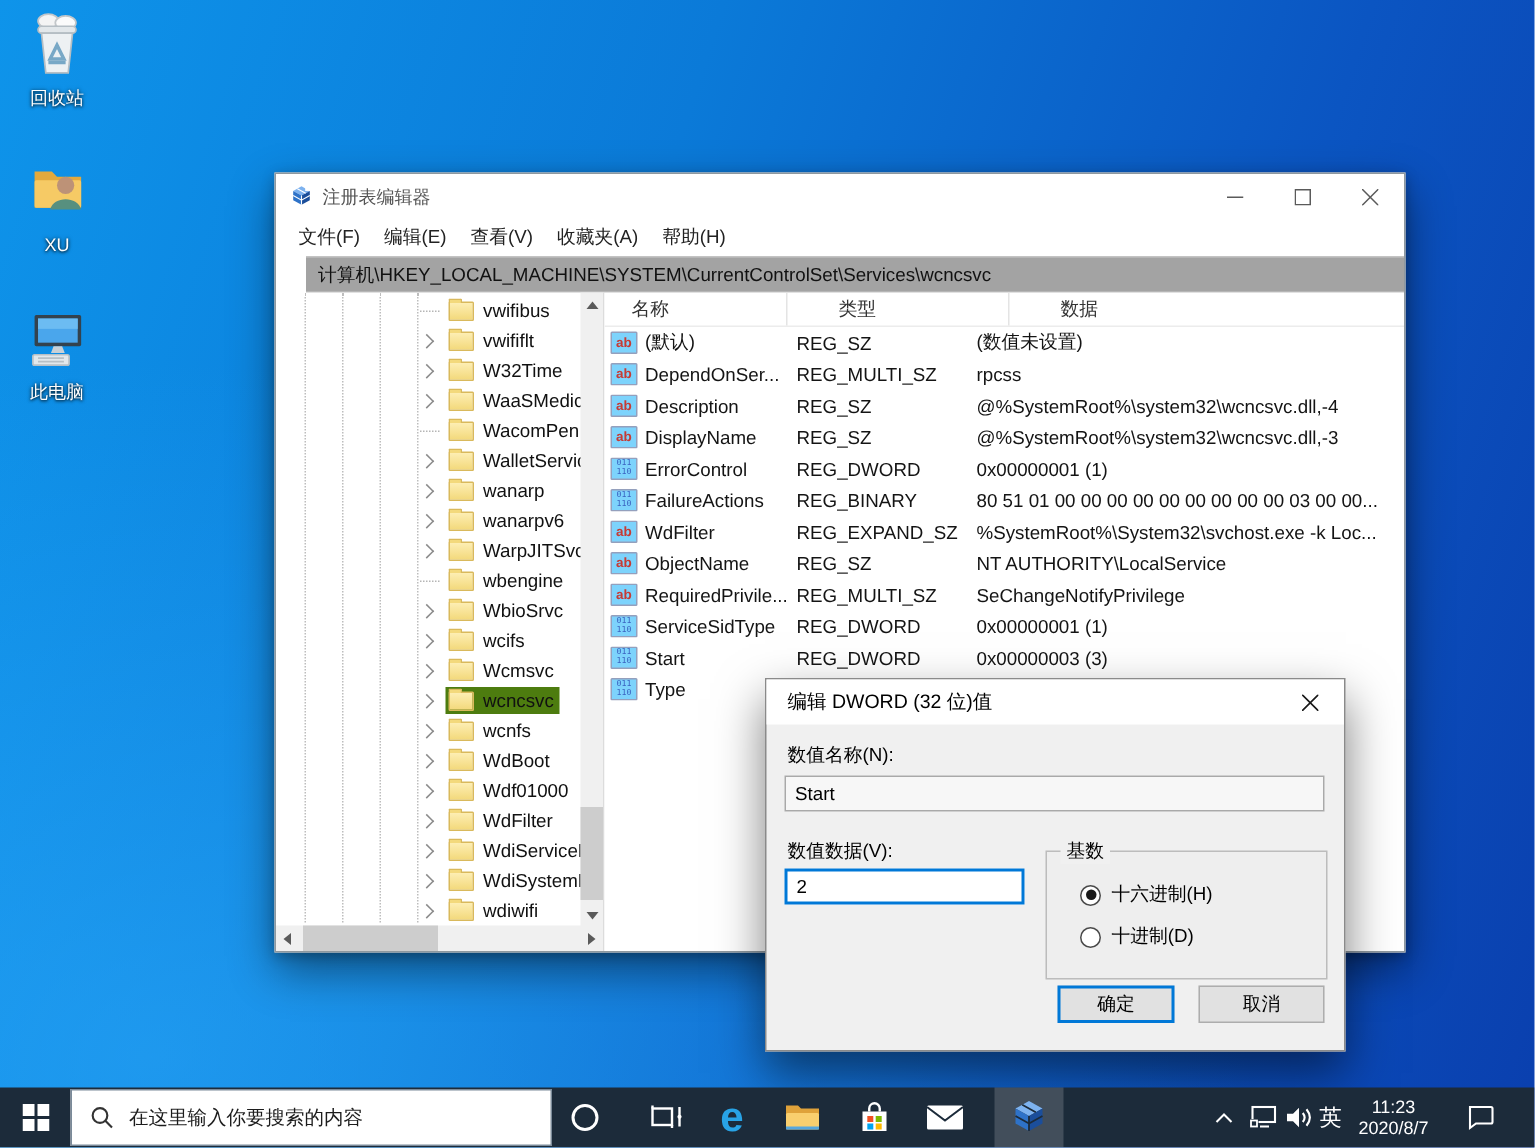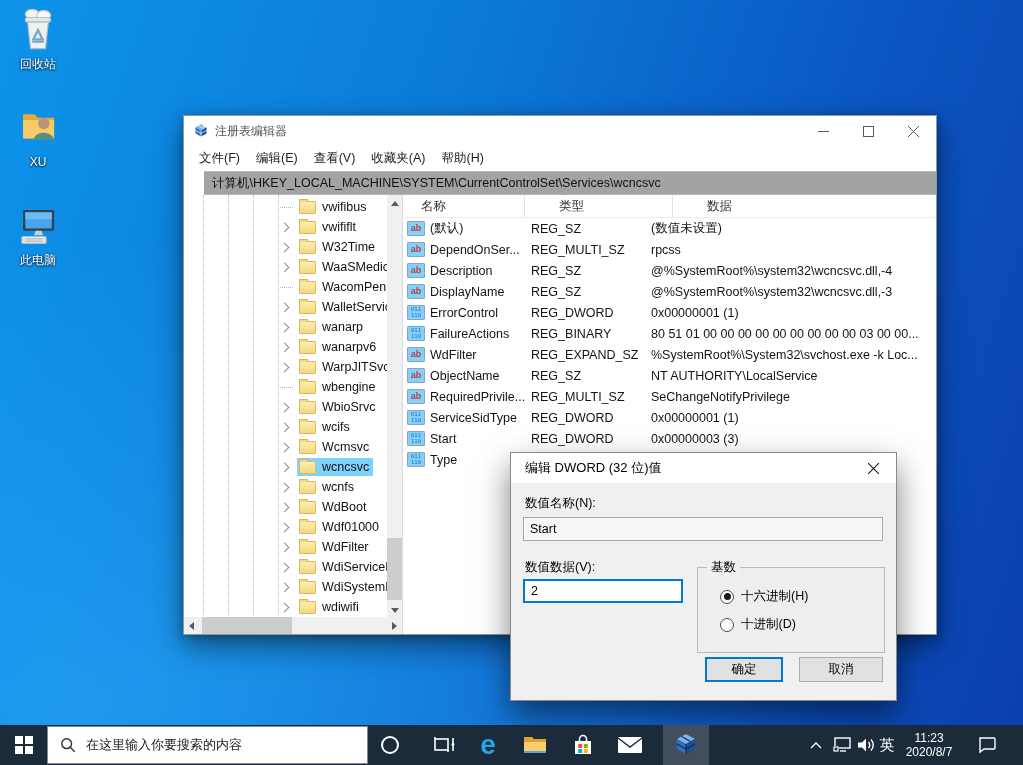--- a/index.html
+++ b/index.html
@@ -31,21 +31,21 @@
   .winbody{position:absolute;top:79px;left:0;right:0;bottom:0;display:flex;}
   .treepane{position:relative;width:218px;border-right:1px solid #dcdcdc;overflow:hidden;background:#fff;}
   .guide{position:absolute;top:0;height:420px;width:0;border-left:1px dotted #bdbdbd;}
   #tree-rows{position:absolute;top:2px;left:0;width:203px;}
   .trow{position:relative;height:20px;white-space:nowrap;}
   .twisty{position:absolute;left:97px;top:7px;width:6px;height:6px;
     border-right:1.5px solid #8b8b8b;border-bottom:1.5px solid #8b8b8b;
     transform:rotate(-45deg);}
   .nochev{position:absolute;left:96px;top:10px;width:13px;border-top:1px dotted #b5b5b5;}
   .node{position:absolute;left:113px;top:1px;height:18px;display:flex;align-items:center;padding:0 4px 0 2px;}
-  .node.selected{background:#7dd3fc;}
+  .node.selected{background:#4d7c0f;}
   .folder{width:15px;height:11px;background:linear-gradient(#fdeeb3,#f3d97c);
     border:1px solid #d9b95c;border-radius:1px;position:relative;margin-right:6px;flex:0 0 auto;}
   .folder::before{content:"";position:absolute;left:-1px;top:-3px;width:7px;height:2px;
     background:#f3d97c;border:1px solid #d9b95c;border-bottom:none;border-radius:1px 1px 0 0;}
   .tlabel{font-size:12.5px;color:#111;}
   
   .vscroll{position:absolute;right:0;top:0;width:15px;height:423px;background:#f0f0f0;}
   .vthumb{position:absolute;left:0;width:15px;top:343px;height:62px;background:#cdcdcd;}
   .hscroll{position:absolute;left:0;bottom:0;width:218px;height:17px;background:#f0f0f0;}
   .hthumb{position:absolute;top:0;height:17px;left:18px;width:90px;background:#cdcdcd;}

